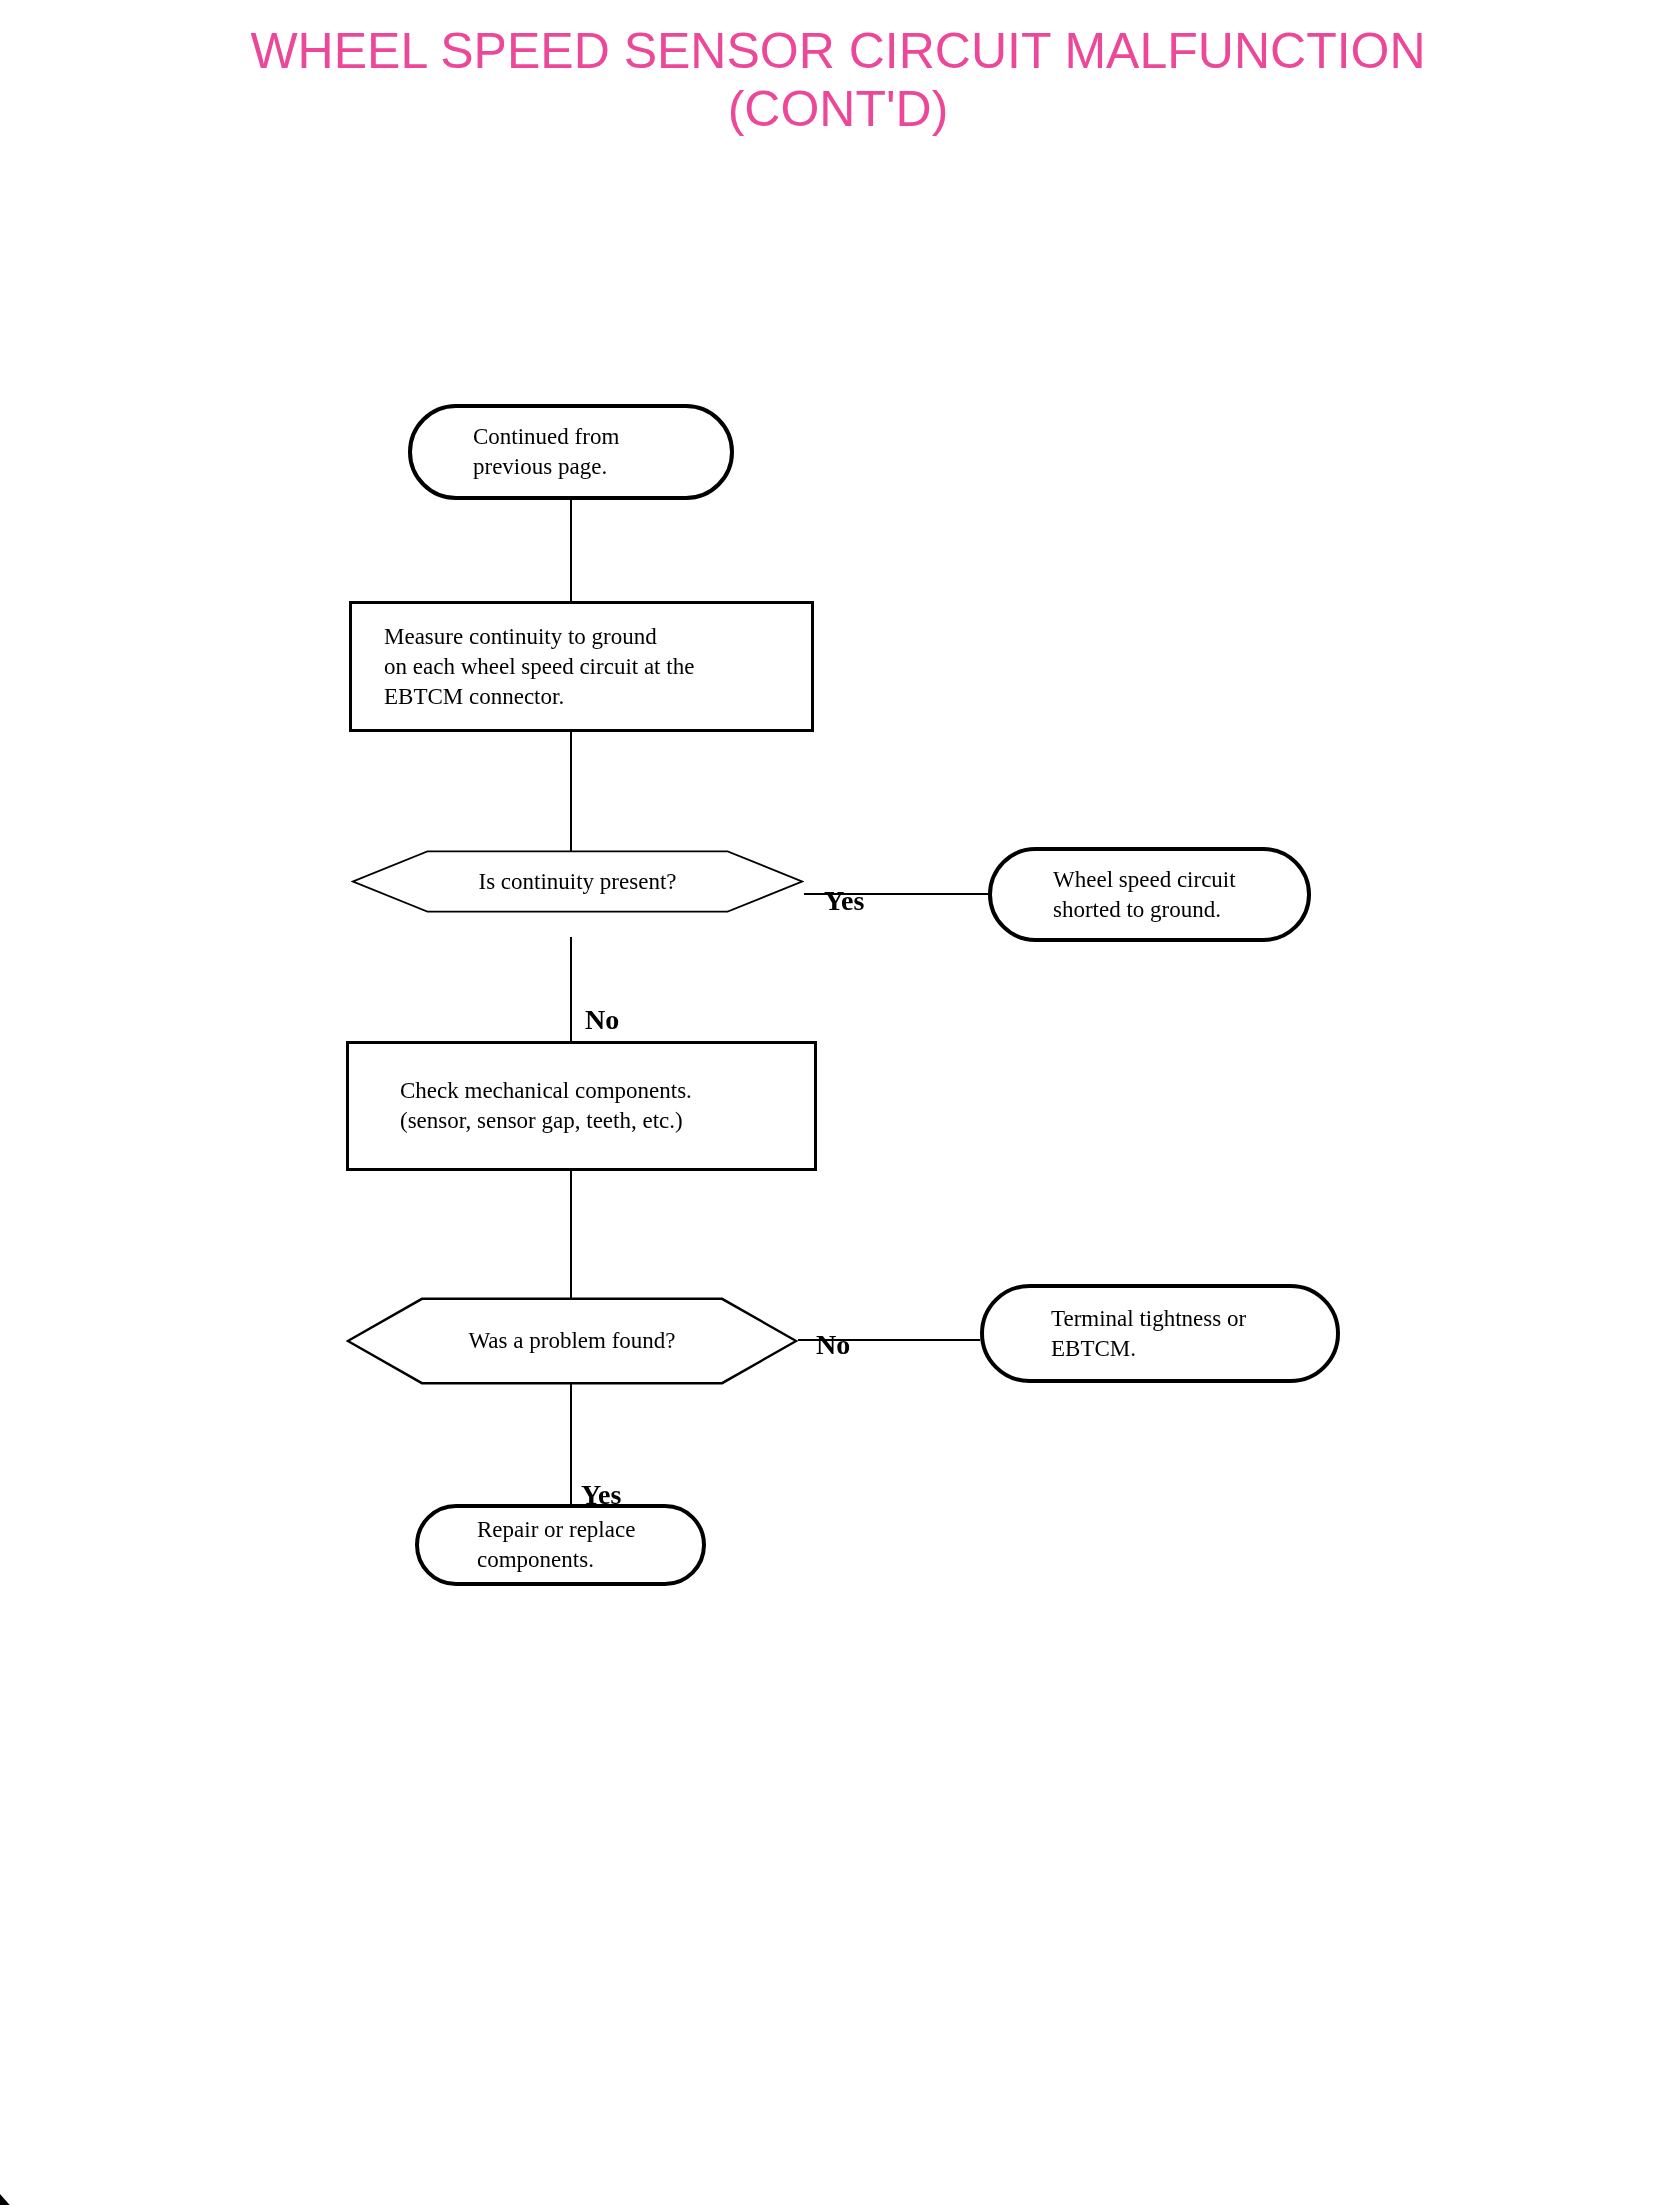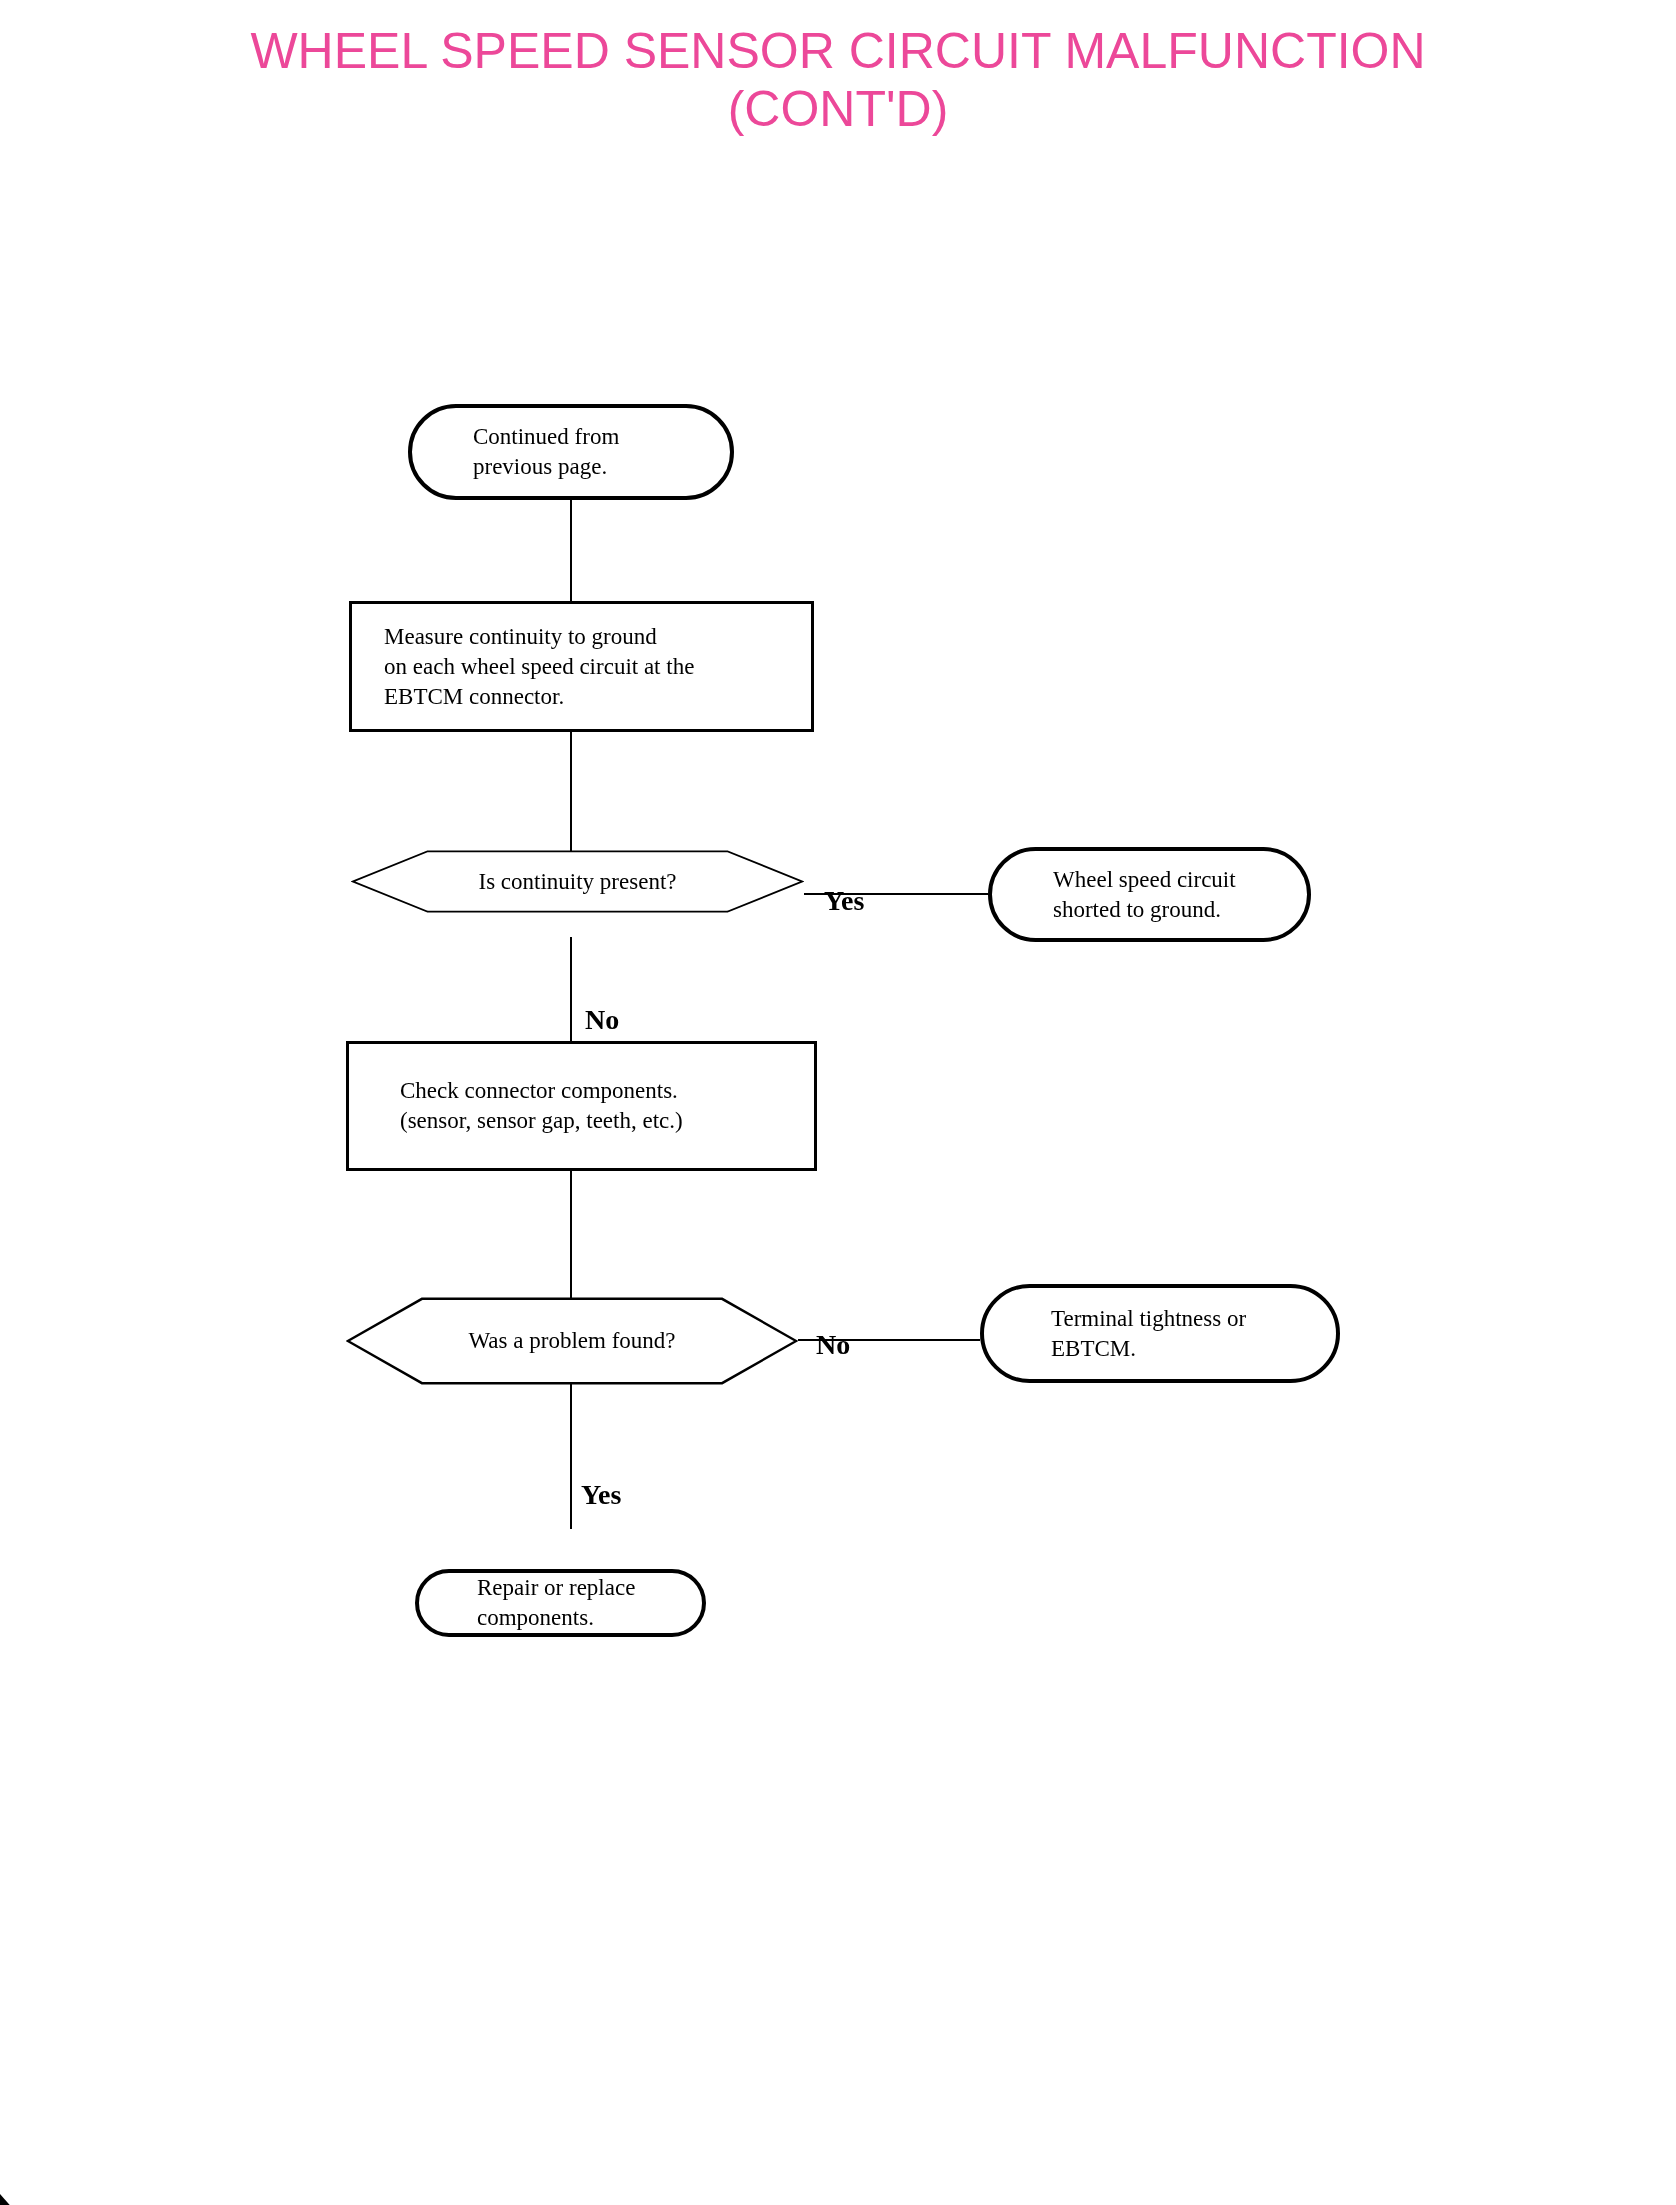--- a/index.html
+++ b/index.html
@@ -129,21 +129,21 @@
 
   <div class="node stadium" style="left:988px; top:847px; width:323px; height:95px; padding-left:61px;">
     <div class="line">Wheel speed circuit</div>
     <div class="line">shorted to ground.</div>
   </div>
 
   <div class="conn" style="left:570px; top:937px; width:2.4px; height:106px;"></div>
   <div class="branch-label" style="left:585px; top:973px;">No</div>
 
   <div class="node rect" style="left:346px; top:1041px; width:471px; height:130px; padding-left:51px;">
-    <div class="line">Check connector components.</div>
+    <div class="line">Check mechanical components.</div>
     <div class="line">(sensor, sensor gap, teeth, etc.)</div>
   </div>
 
   <div class="conn" style="left:570px; top:1170px; width:2.4px; height:128px;"></div>
 
   <div class="node hex" style="left:346px; top:1297px; width:452px; height:88px;">
     <svg viewBox="0 0 744 144" preserveAspectRatio="none">
       <polygon points="3,72 125,3 619,3 741,72 619,141 125,141"></polygon>
     </svg>
     <div class="line">Was a problem found?</div>
@@ -153,21 +153,21 @@
   <div class="conn" style="left:798px; top:1339px; width:182px; height:2.4px;"></div>
 
   <div class="node stadium" style="left:980px; top:1284px; width:360px; height:99px; padding-left:67px;">
     <div class="line">Terminal tightness or</div>
     <div class="line">EBTCM.</div>
   </div>
 
   <div class="conn" style="left:570px; top:1383px; width:2.4px; height:146px;"></div>
   <div class="branch-label" style="left:581px; top:1448px;">Yes</div>
 
-  <div class="node stadium" style="left:415px; top:1569px; width:291px; height:68px; padding-left:58px; border-width:4.3px;">
+  <div class="node stadium" style="left:415px; top:1504px; width:291px; height:82px; padding-left:58px; border-width:4.3px;">
     <div class="line">Repair or replace</div>
     <div class="line">components.</div>
   </div>
 
   <div class="corner-mark"></div>
 
 </div>
 
 
 </body></html>

